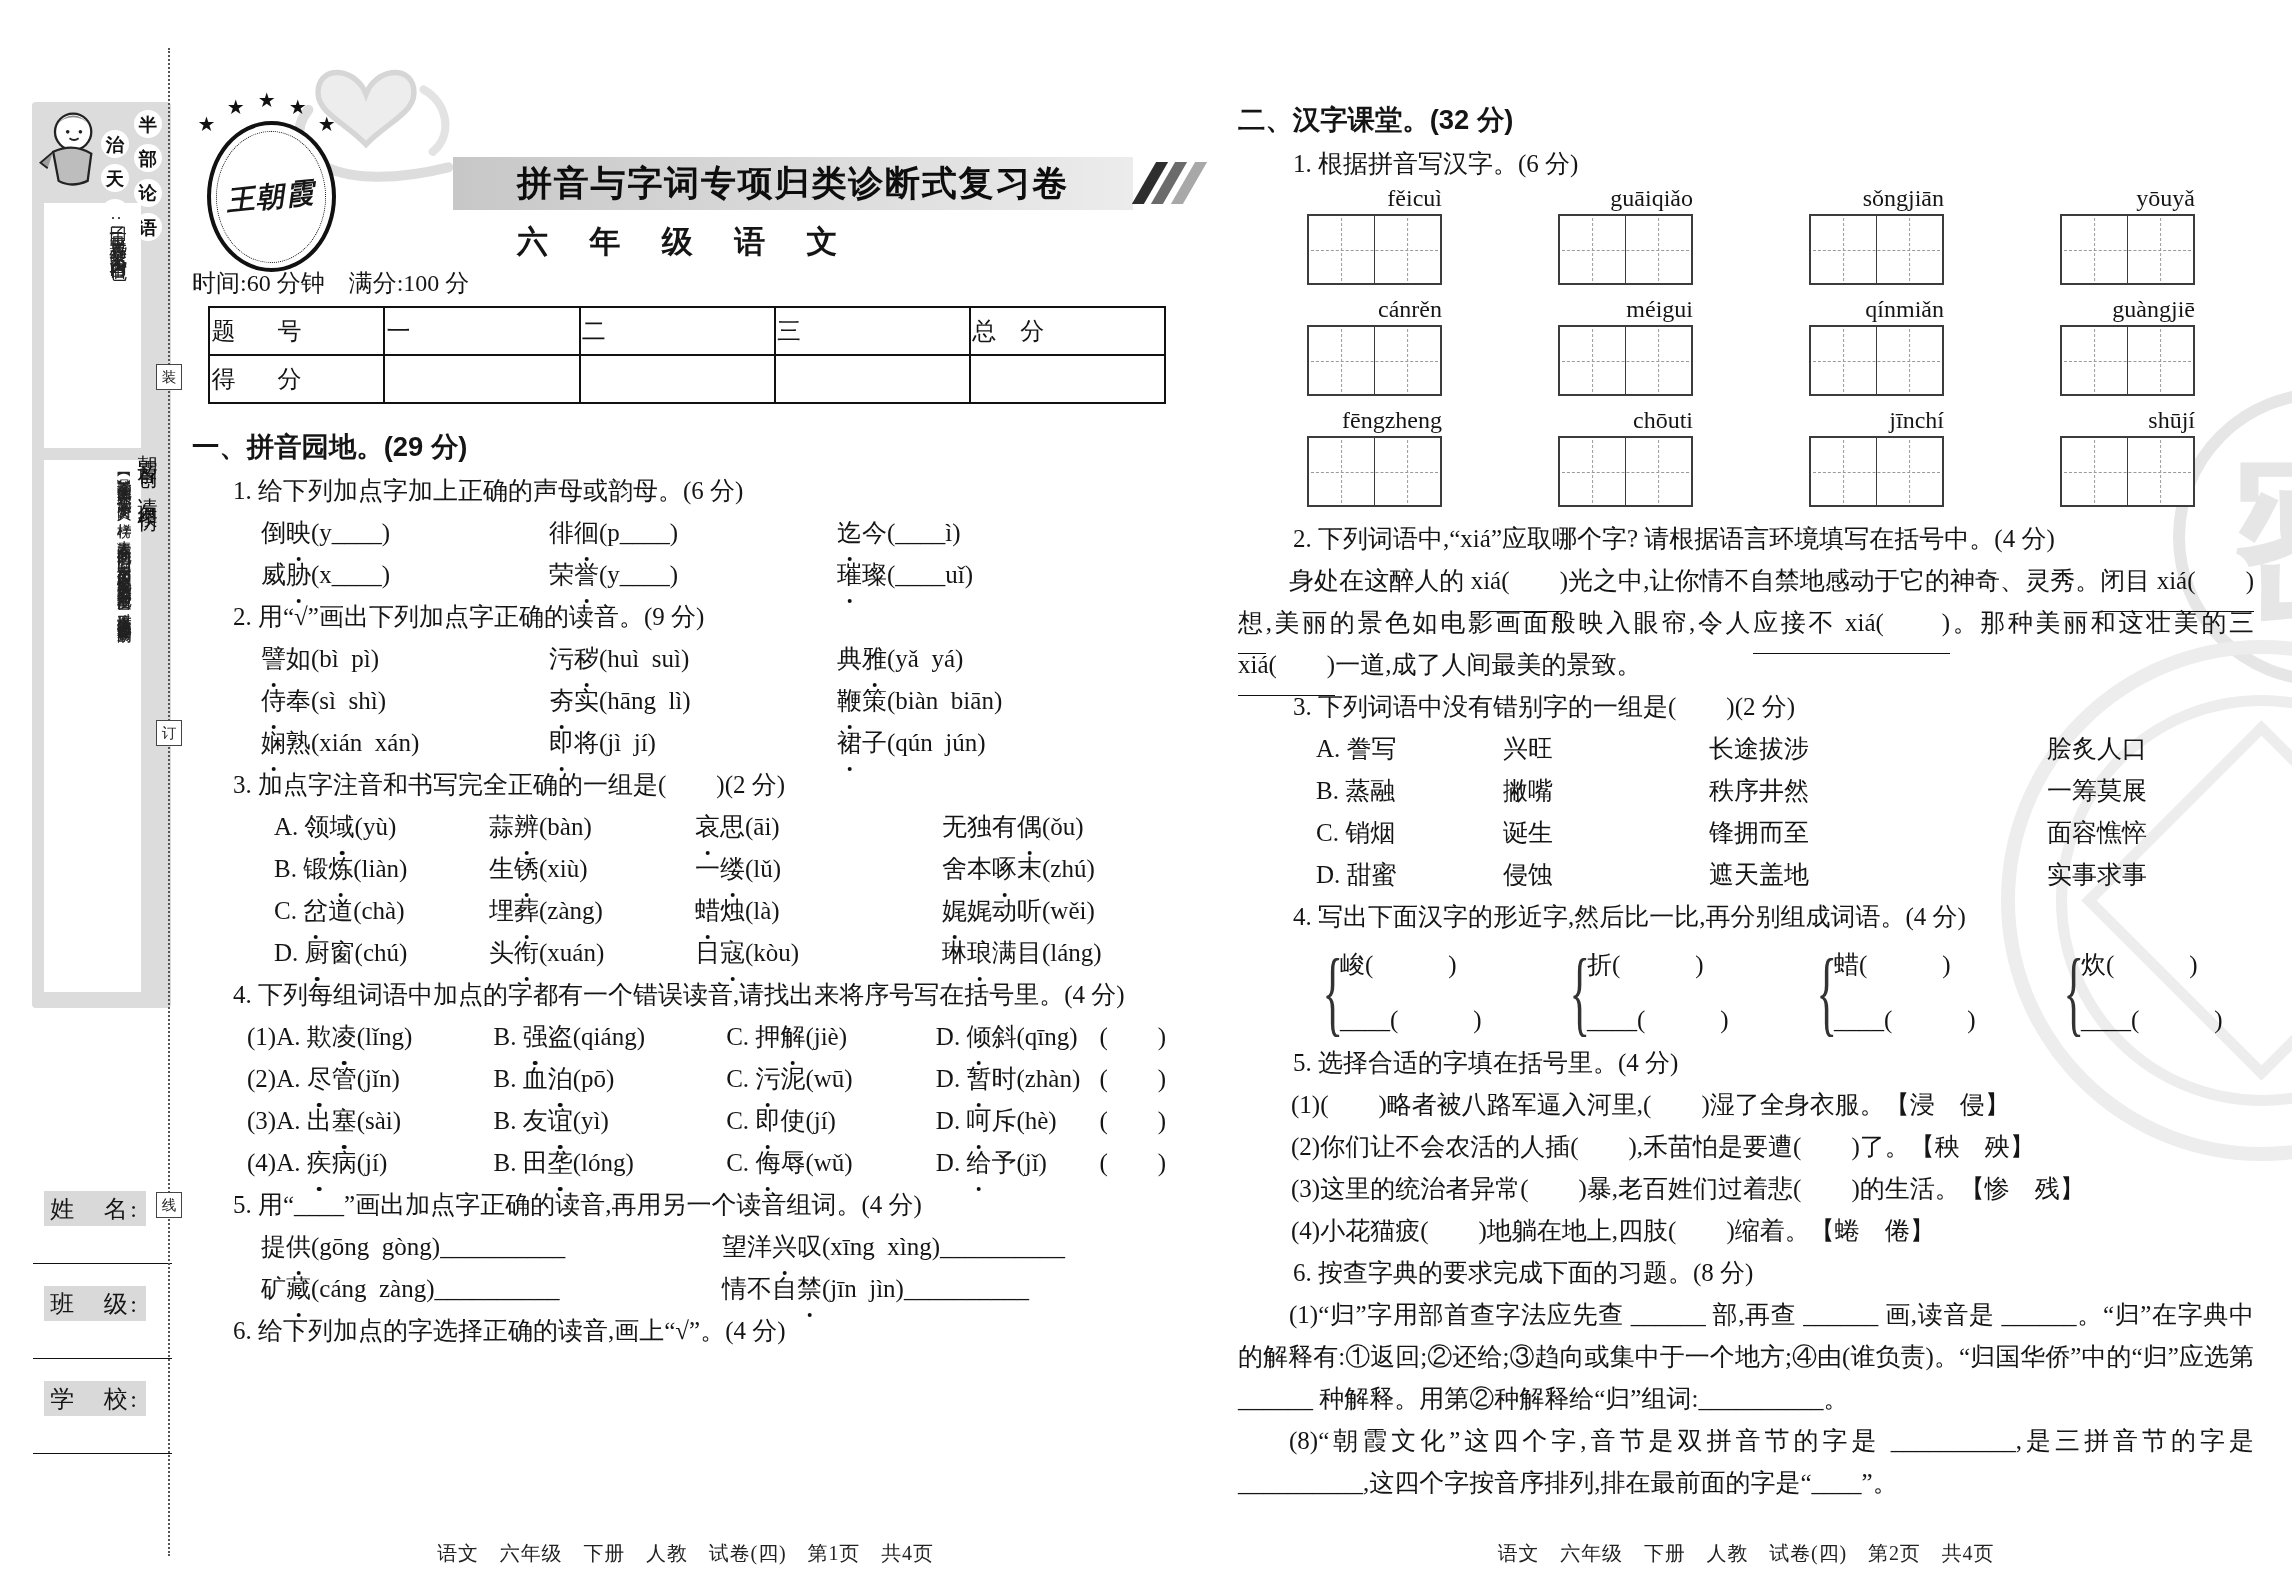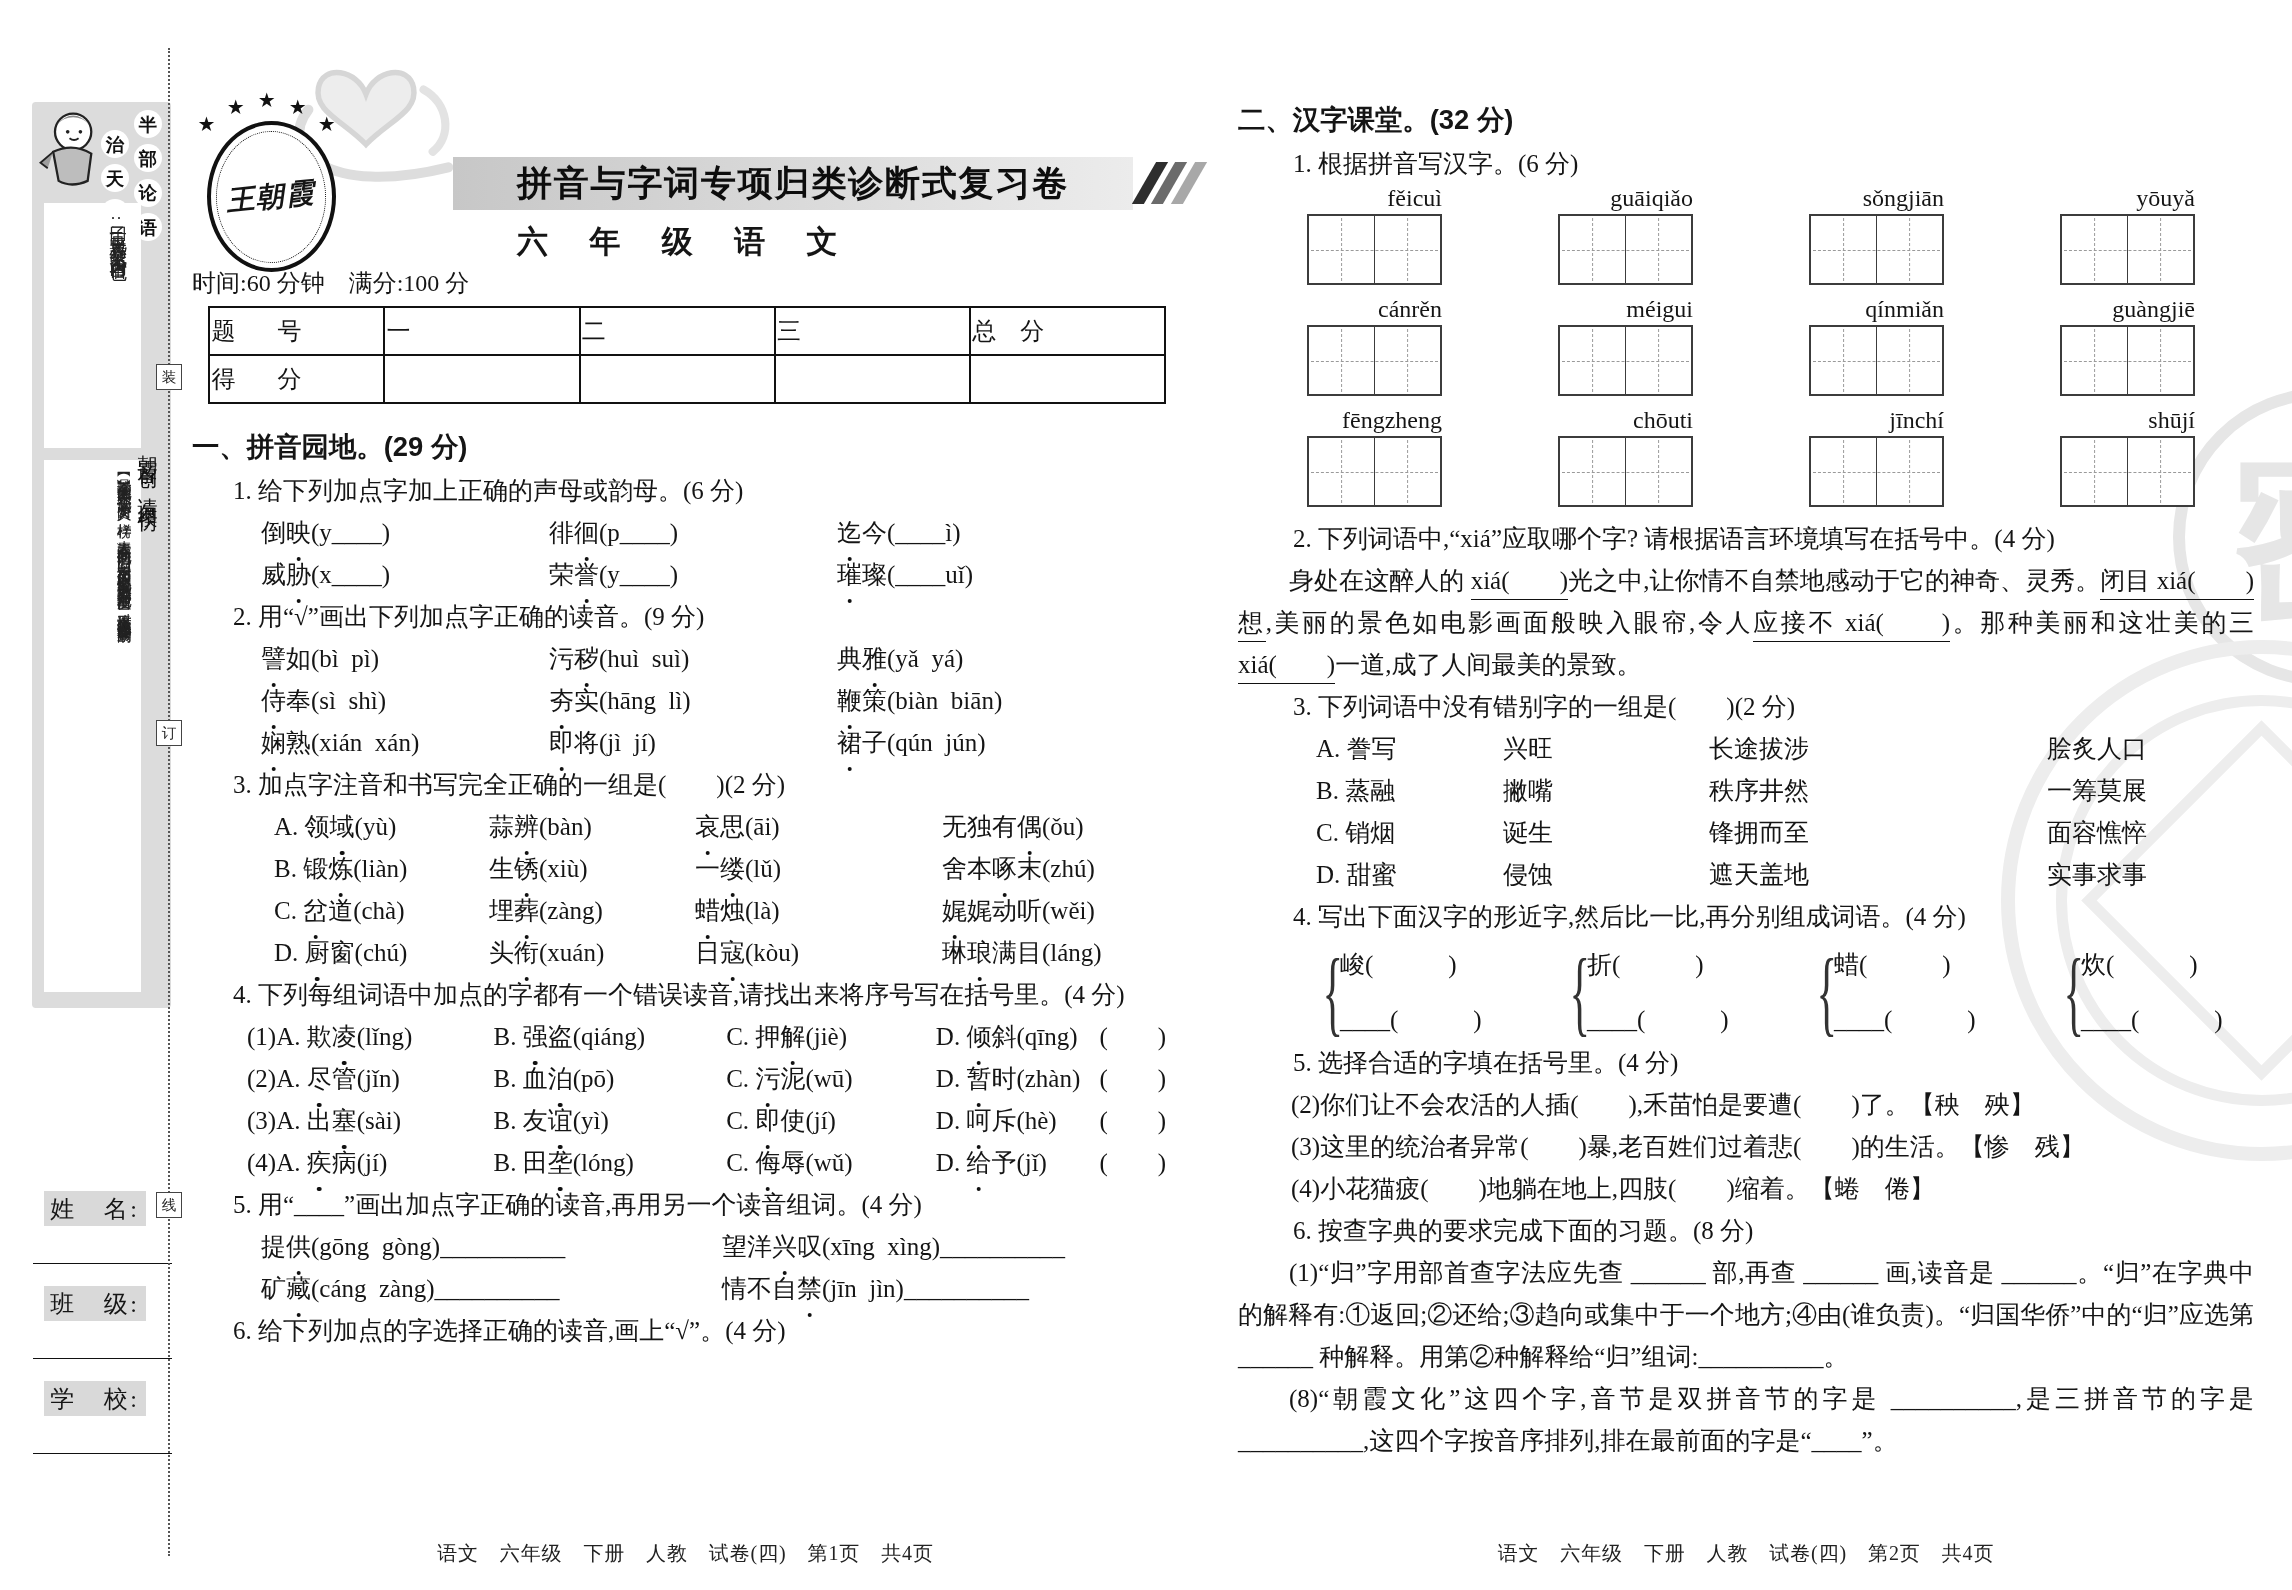--- a/index.html
+++ b/index.html
@@ -86,21 +86,21 @@
   .para{font-size:25px;line-height:42px;white-space:pre-wrap;text-align:justify}
   .indent{text-indent:51px}
   .p2q3{padding-left:78px}.p2q3 .cell:nth-child(1){width:187px}.p2q3 .cell:nth-child(2){width:206px}
   .p2q3 .cell:nth-child(3){width:338px}
   .p2q5 .line{padding-left:53px}
 
   
   .dot{position:relative;display:inline-block}
   .dot::after{content:"";position:absolute;left:50%;bottom:-7.3px;width:4.6px;height:4.6px;background:#111;
               border-radius:50%;transform:translateX(-50%)}
-  .ul{border-bottom:1.8px solid #111;padding-bottom:5px}
+  .ul{border-bottom:1.8px solid #111;padding-bottom:17px}
 
   
   .pin-row{display:flex;padding-left:69px;margin-bottom:11px}
   .pin-group{width:135px;margin-right:116px}
   .pin-label{display:flex;justify-content:flex-end;font-size:24px;height:29px;line-height:27.4px}
   .hz{width:135px;height:71px;border:2.7px solid #3c3c3c;display:flex;position:relative;
       background:#fff;box-sizing:border-box}
   .hz .c{flex:1;position:relative}
   .hz .c + .c{border-left:1.8px solid #3c3c3c}
   .hz .c::before{content:"";position:absolute;left:50%;top:1.8px;bottom:1.8px;border-left:1.8px dashed #9a9a9a;
@@ -420,20 +420,21 @@
           <div class="xjz-lines"><div class="l1">蜡(　　　)</div><div class="l2">____(　　　)</div></div>
         </div>
         <div class="xjz-group">
           <span class="brace">{</span>
           <div class="xjz-lines"><div class="l1">炊(　　　)</div><div class="l2">____(　　　)</div></div>
         </div>
       </div>
 
     <div class="line qtitle">5. 选择合适的字填在括号里。(4 分)</div>
     <div class="p2q5">
+        <div class="line">(1)(　　)略者被八路军逼入河里,(　　)湿了全身衣服。【浸　侵】</div>
         <div class="line">(2)你们让不会农活的人插(　　),禾苗怕是要遭(　　)了。【秧　殃】</div>
         <div class="line">(3)这里的统治者异常(　　)暴,老百姓们过着悲(　　)的生活。【惨　残】</div>
         <div class="line">(4)小花猫疲(　　)地躺在地上,四肢(　　)缩着。【蜷　倦】</div>
       </div>
 
     <div class="line qtitle">6. 按查字典的要求完成下面的习题。(8 分)</div>
     <div>
         <div class="para indent">(1)“归”字用部首查字法应先查 ______ 部,再查 ______ 画,读音是 ______。“归”在字典中的解释有:①返回;②还给;③趋向或集中于一个地方;④由(谁负责)。“归国华侨”中的“归”应选第 ______ 种解释。用第②种解释给“归”组词:__________。</div>
         <div class="para indent">(8)“朝霞文化”这四个字,音节是双拼音节的字是 __________,是三拼音节的字是__________,这四个字按音序排列,排在最前面的字是“____”。</div>
       </div>

